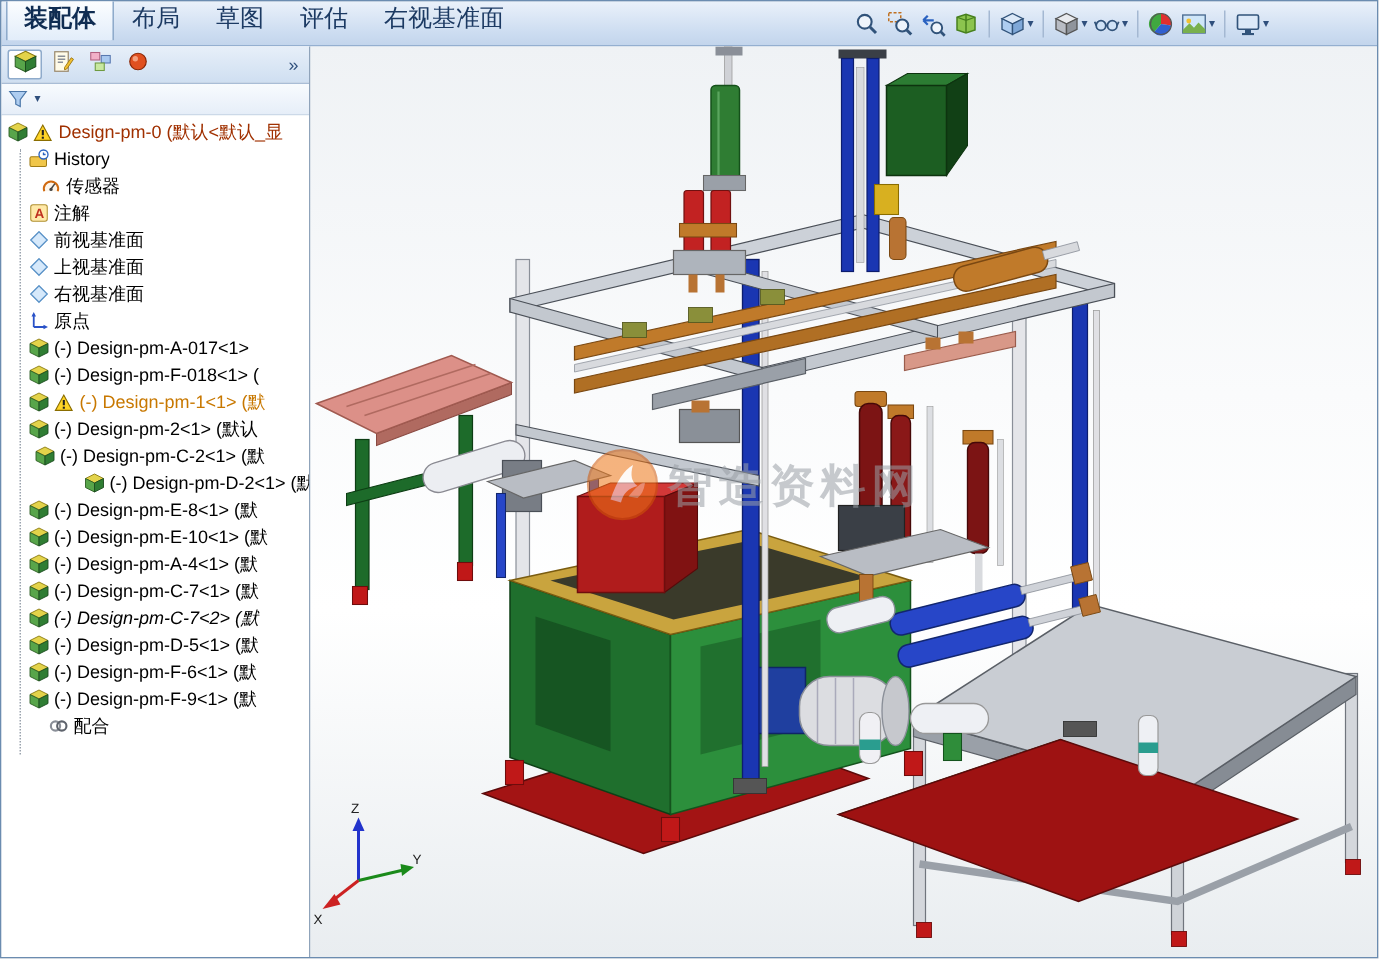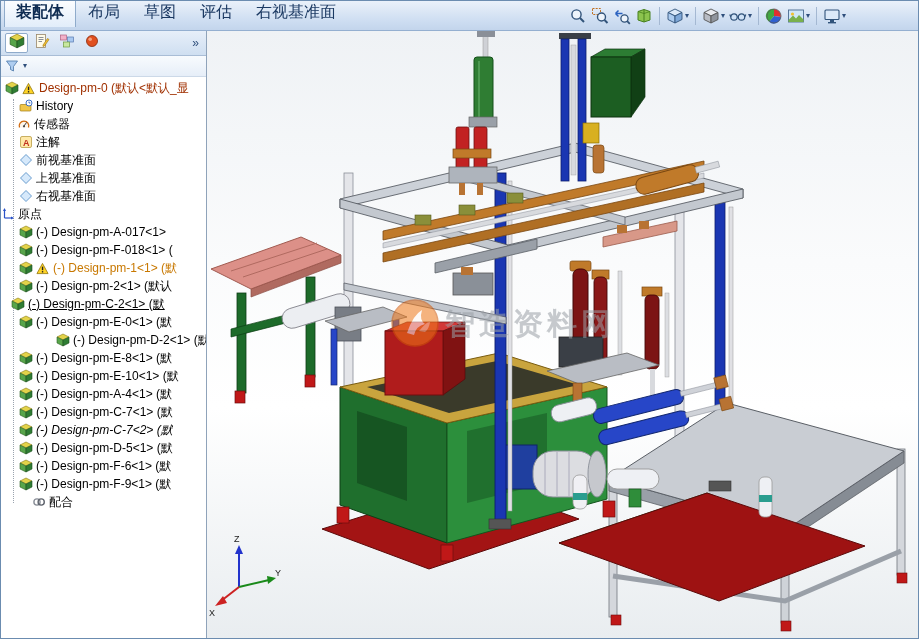--- a/index.html
+++ b/index.html
@@ -244,21 +244,21 @@
           <div class="tree-row" style="padding-left: 18px;">
             <span class="ticon">
               <svg width="14" height="14" viewBox="0 0 14 14">
                 <rect x="1" y="5.5" width="11" height="6.5" rx="1" fill="#f0c64a" stroke="#a07c14" stroke-width="0.7"></rect>
                 <circle cx="10" cy="4" r="3" fill="#fff" stroke="#2a62c0" stroke-width="0.9"></circle>
                 <path d="M10 2.6 L10 4 L11.4 4" stroke="#2a62c0" stroke-width="0.9" fill="none"></path>
               </svg>
             </span>
             <span class="tlabel">History</span>
           </div>
-          <div class="tree-row" style="padding-left: 4px; margin-left: 12px;">
+          <div class="tree-row" style="padding-left: 26px;">
             <span class="ticon">
               <svg width="14" height="14" viewBox="0 0 14 14">
                 <path d="M2.5 10.5 A4.8 4.8 0 1 1 11.5 10.5" fill="#fdf6ec" stroke="#d06a10" stroke-width="1.3"></path>
                 <line x1="7" y1="9" x2="9.6" y2="5.4" stroke="#444" stroke-width="1"></line>
                 <circle cx="7" cy="9.3" r="1.1" fill="#444"></circle>
               </svg>
             </span>
             <span class="tlabel">传感器</span>
           </div>
           <div class="tree-row" style="padding-left: 18px;">
@@ -287,21 +287,21 @@
             <span class="tlabel">上视基准面</span>
           </div>
           <div class="tree-row" style="padding-left: 18px;">
             <span class="ticon">
               <svg width="14" height="14" viewBox="0 0 14 14">
                 <polygon points="7,1.5 12.5,7 7,12.5 1.5,7" fill="#d6e9fb" stroke="#5b93c8" stroke-width="0.9"></polygon>
               </svg>
             </span>
             <span class="tlabel">右视基准面</span>
           </div>
-          <div class="tree-row" style="">
+          <div class="tree-row" style="padding-left: 18px;">
             <span class="ticon">
               <svg width="14" height="14" viewBox="0 0 14 14">
                 <line x1="3.5" y1="11" x2="3.5" y2="2.5" stroke="#2a52c8" stroke-width="1.2"></line>
                 <line x1="3.5" y1="11" x2="11.5" y2="11" stroke="#2a52c8" stroke-width="1.2"></line>
                 <polygon points="3.5,1 2,4 5,4" fill="#2a52c8"></polygon>
                 <polygon points="13,11 10,9.5 10,12.5" fill="#2a52c8"></polygon>
               </svg>
             </span>
             <span class="tlabel">原点</span>
           </div>
@@ -345,39 +345,29 @@
           <div class="tree-row" style="padding-left: 18px;">
             <span class="ticon">
               <svg width="14" height="14" viewBox="0 0 14 14">
                 <polygon points="7,1 13,4 7,7 1,4" fill="#e3d34a" stroke="#8a7a10" stroke-width="0.6"></polygon>
                 <polygon points="1,4 7,7 7,13 1,10" fill="#58a54a" stroke="#2c5e24" stroke-width="0.6"></polygon>
                 <polygon points="13,4 7,7 7,13 13,10" fill="#2f7d33" stroke="#1c4d1f" stroke-width="0.6"></polygon>
               </svg>
             </span>
             <span class="tlabel">(-) Design-pm-2&lt;1&gt; (默认</span>
           </div>
-          <div class="tree-row" style="padding-left: 10px; text-decoration: underline;">
+          <div class="tree-row" style="padding-left: 22px;">
             <span class="ticon">
               <svg width="14" height="14" viewBox="0 0 14 14">
                 <polygon points="7,1 13,4 7,7 1,4" fill="#e3d34a" stroke="#8a7a10" stroke-width="0.6"></polygon>
                 <polygon points="1,4 7,7 7,13 1,10" fill="#58a54a" stroke="#2c5e24" stroke-width="0.6"></polygon>
                 <polygon points="13,4 7,7 7,13 13,10" fill="#2f7d33" stroke="#1c4d1f" stroke-width="0.6"></polygon>
               </svg>
             </span>
             <span class="tlabel">(-) Design-pm-C-2&lt;1&gt; (默</span>
-          </div>
-          <div class="tree-row" style="padding-left: 18px;">
-            <span class="ticon">
-              <svg width="14" height="14" viewBox="0 0 14 14">
-                <polygon points="7,1 13,4 7,7 1,4" fill="#e3d34a" stroke="#8a7a10" stroke-width="0.6"></polygon>
-                <polygon points="1,4 7,7 7,13 1,10" fill="#58a54a" stroke="#2c5e24" stroke-width="0.6"></polygon>
-                <polygon points="13,4 7,7 7,13 13,10" fill="#2f7d33" stroke="#1c4d1f" stroke-width="0.6"></polygon>
-              </svg>
-            </span>
-            <span class="tlabel">(-) Design-pm-E-0&lt;1&gt; (默</span>
           </div>
           <div class="tree-row" style="padding-left: 18px; margin-left: 37px;">
             <span class="ticon">
               <svg width="14" height="14" viewBox="0 0 14 14">
                 <polygon points="7,1 13,4 7,7 1,4" fill="#e3d34a" stroke="#8a7a10" stroke-width="0.6"></polygon>
                 <polygon points="1,4 7,7 7,13 1,10" fill="#58a54a" stroke="#2c5e24" stroke-width="0.6"></polygon>
                 <polygon points="13,4 7,7 7,13 13,10" fill="#2f7d33" stroke="#1c4d1f" stroke-width="0.6"></polygon>
               </svg>
             </span>
             <span class="tlabel">(-) Design-pm-D-2&lt;1&gt; (默</span>

